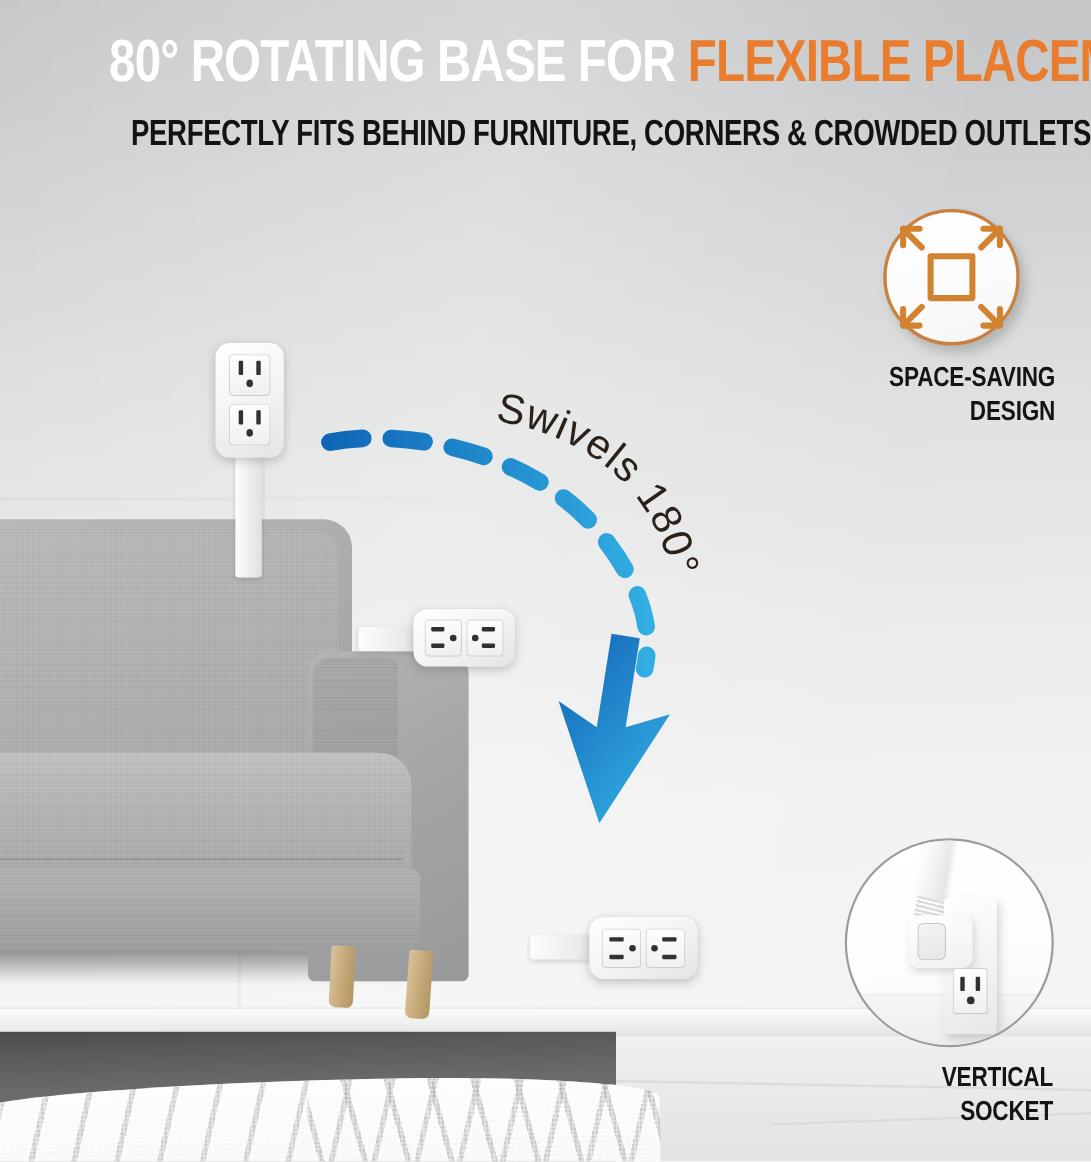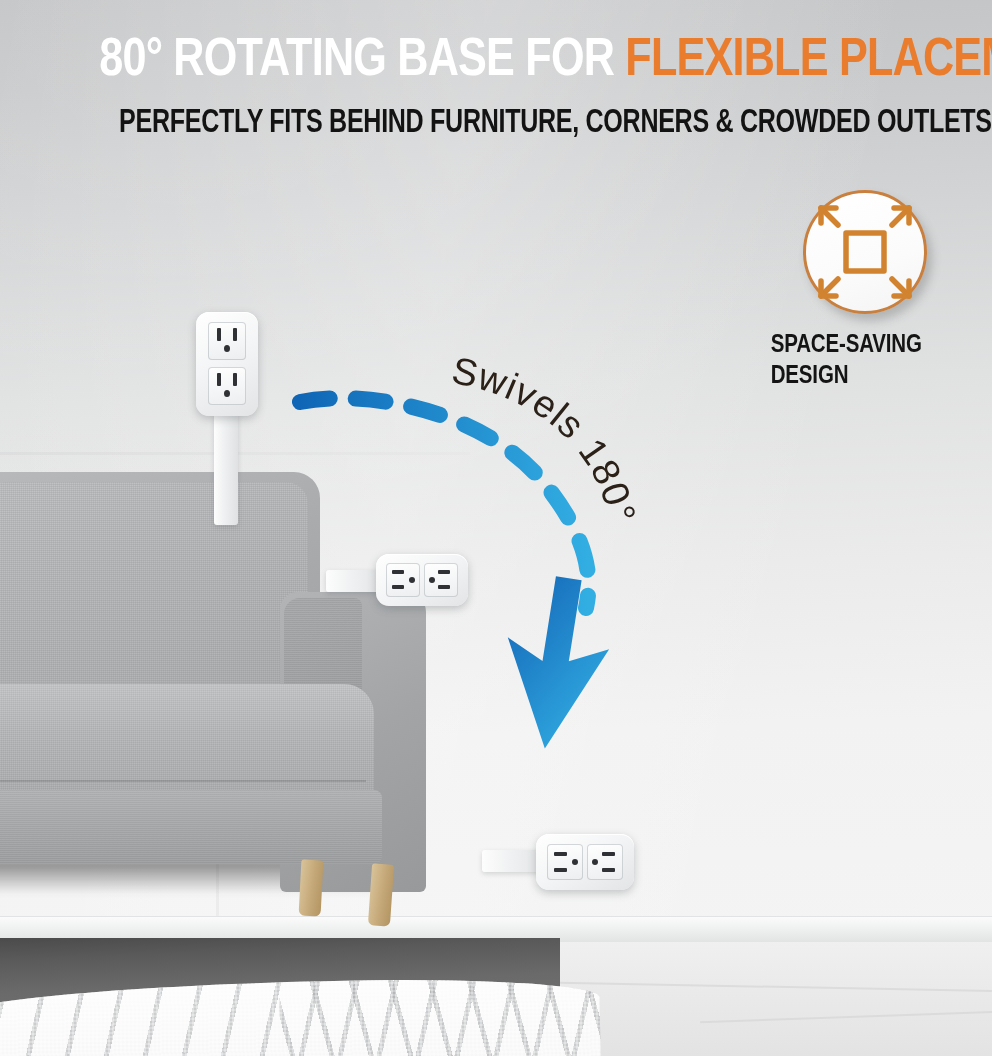--- a/index.html
+++ b/index.html
@@ -205,21 +205,21 @@
     font-size:33px;
     line-height:38px;
     letter-spacing:-.4px;
     color:#131313;
     transform:scaleX(.76);
     transform-origin:center center;
     white-space:nowrap;
   }
 
   
-  .callout{ position:absolute; width:230px; text-align:left; }
+  .callout{ position:absolute; width:230px; text-align:right; }
   #callout-space{ left:750px; top:190px; }
   #callout-horizontal{ left:748px; top:432px; }
   #callout-vertical{ left:748px; top:762px; }
 
   .icon-circle{
     width:124px; height:124px; margin:0 auto;
     border-radius:50%;
     background:linear-gradient(160deg,#ffffff,#fbfbfb 60%,#f4f4f4);
     border:3px solid #c97f3e;
     box-shadow:5px 7px 10px rgba(90,90,90,.30);
@@ -452,14 +452,33 @@
         </g>
       </svg>
     </div>
     <div class="callout-label">
       <div>SPACE-SAVING</div>
       <div>DESIGN</div>
     </div>
   </div>
 
 
+  <div class="callout" id="callout-vertical">
+    <div class="photo-circle">
+      <div class="vt-floor"></div>
+      <div class="vt-cord"></div>
+      <div class="vt-ridges"></div>
+      <div class="vt-plate"></div>
+      <div class="vt-head">
+        <div class="vt-head-in"></div>
+      </div>
+      <div class="vt-duplex">
+        <div class="slot" style="left:7px; top:8px; width:4px; height:13px;"></div>
+        <div class="slot" style="left:21px; top:8px; width:4px; height:13px;"></div>
+        <div class="gnd" style="left:13px; top:26px; width:7px; height:7px;"></div>
+      </div>
+    </div>
+    <div class="callout-label" id="label-vertical">
+      <div>VERTICAL SOCKET</div>
+    </div>
+  </div>
 
 </div>
 
 </body></html>

